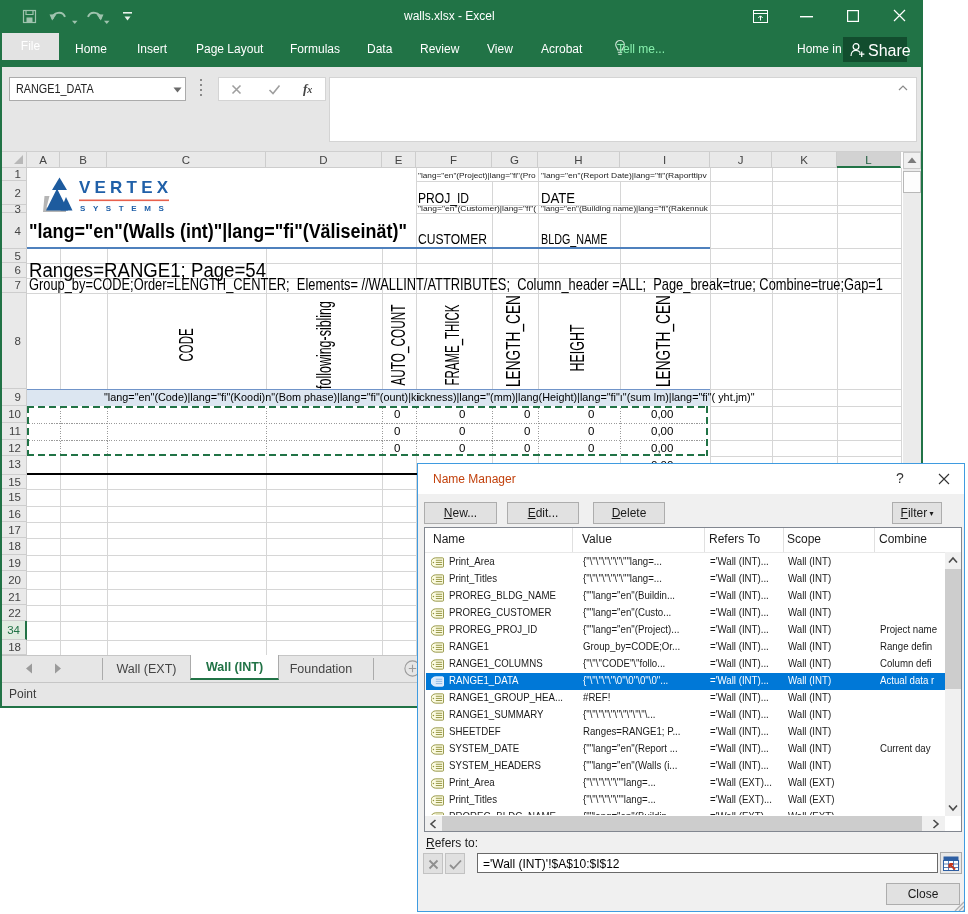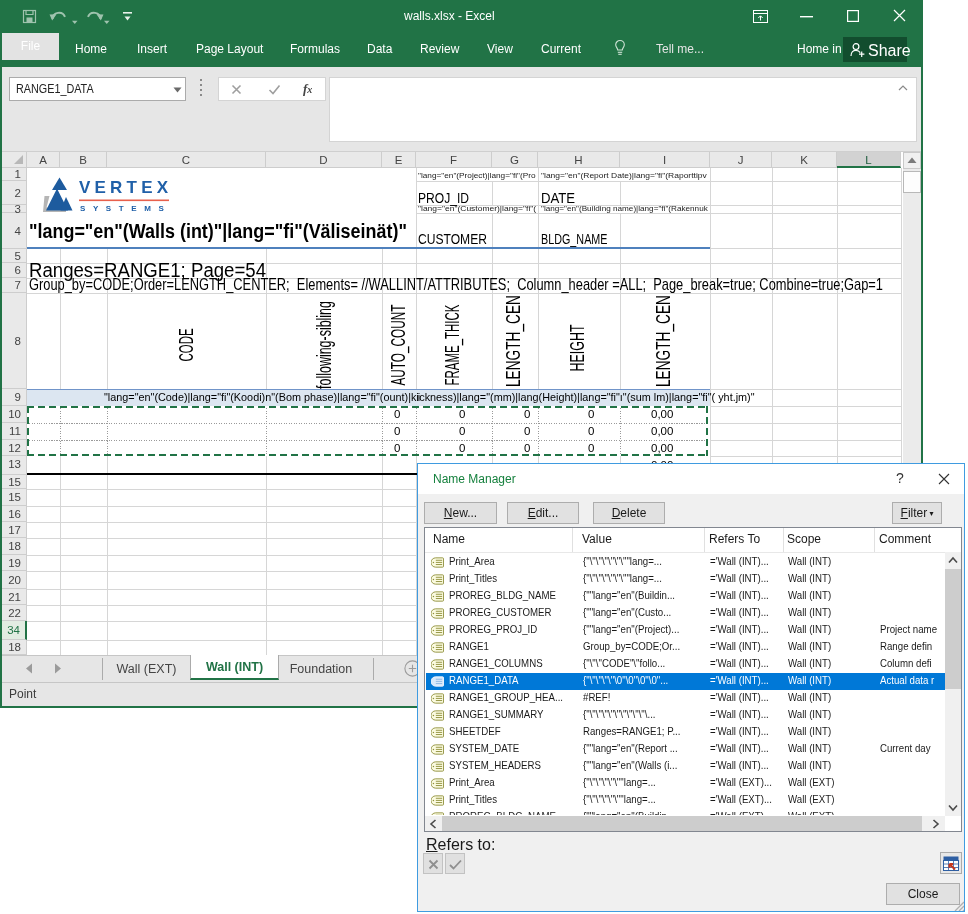--- a/index.html
+++ b/index.html
@@ -72,29 +72,29 @@
     </div>
     <div id="tabrow">
       <div class="abs" style="left:2px;top:0;width:57px;height:27px;background:#e3e3e3;color:#fff;font-size:12px;text-align:center;line-height:27px">File</div>
       <div class="tabtxt" style="left:75px">Home</div>
       <div class="tabtxt" style="left:137px">Insert</div>
       <div class="tabtxt" style="left:196px">Page Layout</div>
       <div class="tabtxt" style="left:290px">Formulas</div>
       <div class="tabtxt" style="left:367px">Data</div>
       <div class="tabtxt" style="left:420px">Review</div>
       <div class="tabtxt" style="left:487px">View</div>
-      <div class="tabtxt" style="left:541px">Current</div>
+      <div class="tabtxt" style="left:541px">Acrobat</div>
       <svg class="abs" style="left:614px;top:6px" width="12" height="19" viewBox="0 0 12 19">
         <g fill="none" stroke="#cfe3d6" stroke-width="1.1">
           <path d="M6 1.5 a4.3 4.3 0 0 1 4.3 4.3 c0 2.4 -2 3.1 -2 5.2 l-4.6 0 c0 -2.1 -2 -2.8 -2 -5.2 A4.3 4.3 0 0 1 6 1.5 z"></path>
           <line x1="3.8" y1="13.3" x2="8.2" y2="13.3"></line>
           <line x1="4.3" y1="15.3" x2="7.7" y2="15.3"></line>
         </g>
       </svg>
-      <div class="tabtxt" style="left:656px;color:#e5e5e5">Tell me...</div>
+      <div class="tabtxt" style="left:617px;color:#86efac">Tell me...</div>
       <div class="tabtxt" style="left:797px">Home in</div>
       <div class="abs" style="left:843px;top:4px;width:64px;height:25px;background:#124d2e">
         <svg class="abs" style="left:6px;top:5px" width="17" height="16" viewBox="0 0 17 16">
           <g fill="none" stroke="#fff" stroke-width="1.2">
             <circle cx="7" cy="4.6" r="2.9"></circle>
             <path d="M2 14 c0 -4 2.3 -5.6 5 -5.6 c2 0 3.4 0.8 4.2 2.2"></path>
             <path d="M12.7 9.5 L12.7 15 M10 12.2 L15.4 12.2"></path>
           </g>
         </svg>
         <div class="abs" style="left:25px;top:5px;color:#fff;font-size:16px">Share</div>
@@ -307,35 +307,35 @@
 <div class="abs" style="left:9px;top:687px;font-size:12px;color:#3c3c3c">Point</div>
 </div>
 <div id="wb">
 <div class="abs" style="left:0;top:33px;width:2px;height:675px;background:#217346"></div>
 <div class="abs" style="left:921px;top:33px;width:2px;height:675px;background:#217346"></div>
 <div class="abs" style="left:0;top:706px;width:923px;height:2px;background:#217346"></div>
 </div>
   </div>
   <div id="dlg">
 <div class="abs" style="left:0;top:0;width:546px;height:30px;background:#fff"></div>
-<div class="abs" style="left:15px;top:8px;font-size:12px;color:#15803d">Name Manager</div>
+<div class="abs" style="left:15px;top:8px;font-size:12px;color:#c2410c">Name Manager</div>
 <div class="abs" style="left:478px;top:6px;font-size:14px;color:#333">?</div>
 <svg class="abs" style="left:520px;top:9px" width="12" height="12" viewBox="0 0 12 12">
         <path d="M1 1 L11 11 M11 1 L1 11" stroke="#333" stroke-width="1.1"></path>
       </svg>
 <div class="btn" style="left:6px;top:38px;width:73px;height:22px;line-height:20px"><u>N</u>ew...</div>
 <div class="btn" style="left:89px;top:38px;width:72px;height:22px;line-height:20px"><u>E</u>dit...</div>
 <div class="btn" style="left:175px;top:38px;width:72px;height:22px;line-height:20px"><u>D</u>elete</div>
 <div class="btn" style="left:474px;top:38px;width:50px;height:22px;line-height:20px"><u>F</u>ilter<span style="font-size:8px;position:relative;top:-1px"> ▾</span></div>
 <div class="abs" style="left:6px;top:63px;width:538px;height:305px;background:#fff;border:1px solid #828790;overflow:hidden">
 <div class="abs" style="left:8px;top:4px;font-size:12px;color:#1a1a1a">Name</div>
 <div class="abs" style="left:157px;top:4px;font-size:12px;color:#1a1a1a">Value</div>
 <div class="abs" style="left:284px;top:4px;font-size:12px;color:#1a1a1a">Refers To</div>
 <div class="abs" style="left:362px;top:4px;font-size:12px;color:#1a1a1a">Scope</div>
-<div class="abs" style="left:454px;top:4px;font-size:12px;color:#1a1a1a">Comment</div>
+<div class="abs" style="left:454px;top:4px;font-size:12px;color:#1a1a1a">Combine</div>
 <div class="abs" style="left:147px;top:0px;width:1px;height:24px;background:#e0e0e0"></div>
 <div class="abs" style="left:279px;top:0px;width:1px;height:24px;background:#e0e0e0"></div>
 <div class="abs" style="left:358px;top:0px;width:1px;height:24px;background:#e0e0e0"></div>
 <div class="abs" style="left:449px;top:0px;width:1px;height:24px;background:#e0e0e0"></div>
 <div class="abs" style="left:0;top:24px;width:536px;height:1px;background:#e8e8e8"></div>
 <div class="lrow" style="top:26px;">
 <svg class="nicon" viewBox="0 0 14 11">
             <path d="M5 0.5 h7.5 a1 1 0 0 1 1 1 v8 a1 1 0 0 1 -1 1 H5 A5 5 0 0 1 5 0.5 z" fill="#fbfbe0" stroke="#90903c"></path>
             <g stroke="#90903c">
               <line x1="5.2" y1="3.1" x2="12" y2="3.1"></line>
@@ -588,30 +588,33 @@
         </svg>
 <div class="abs" style="left:0px;top:288px;width:520px;height:16px;background:#f0f0f0"></div>
 <svg class="abs" style="left:4px;top:291px" width="8" height="10" viewBox="0 0 8 10">
           <path d="M6.5 1 L2 5 L6.5 9" fill="none" stroke="#4a4a4a" stroke-width="1.6"></path>
         </svg>
 <div class="abs" style="left:17px;top:288px;width:480px;height:16px;background:#cdcdcd"></div>
 <svg class="abs" style="left:507px;top:291px" width="8" height="10" viewBox="0 0 8 10">
           <path d="M1.5 1 L6 5 L1.5 9" fill="none" stroke="#4a4a4a" stroke-width="1.6"></path>
         </svg>
 </div>
-<div class="abs" style="left:8px;top:372px;font-size:16px;color:#1a1a1a"><u>R</u>efers to:</div>
+<div class="abs" style="left:8px;top:372px;font-size:12px;color:#1a1a1a"><u>R</u>efers to:</div>
 <div class="abs" style="left:5px;top:389px;width:20px;height:21px;background:#e0e0e0;border:1px solid #c2c2c2">
         <svg style="position:absolute;left:4px;top:5px" width="11" height="11" viewBox="0 0 11 11">
           <path d="M1.5 1.5 L9.5 9.5 M9.5 1.5 L1.5 9.5" stroke="#8f8f8f" stroke-width="1.8"></path>
         </svg>
       </div>
 <div class="abs" style="left:27px;top:389px;width:20px;height:21px;background:#e0e0e0;border:1px solid #c2c2c2">
         <svg style="position:absolute;left:3px;top:5px" width="13" height="11" viewBox="0 0 13 11">
           <path d="M1 6 L4.5 9.5 L12 1.5" stroke="#8f8f8f" stroke-width="1.8" fill="none"></path>
         </svg>
+      </div>
+<div class="abs" style="left:59px;top:389px;width:461px;height:20px;background:#fff;border:1px solid #696969">
+        <div style="position:absolute;left:5px;top:3px;font-size:12px;color:#000">='Wall (INT)'!$A$10:$I$12</div>
       </div>
 <div class="abs" style="left:522px;top:388px;width:22px;height:22px;background:#e8e8e8;border:1px solid #ababab">
 <svg style="position:absolute;left:2px;top:3px" width="16" height="15" viewBox="0 0 16 15">
 <rect x="0.5" y="0.5" width="15" height="4" fill="#2e5fa3"></rect>
 <g stroke="#2e5fa3" fill="#fff">
             <rect x="0.5" y="4.5" width="15" height="10"></rect>
           </g>
 <g stroke="#2e5fa3" stroke-width="0.8">
             <line x1="0.5" y1="8" x2="15.5" y2="8"></line>
             <line x1="0.5" y1="11.5" x2="15.5" y2="11.5"></line>

